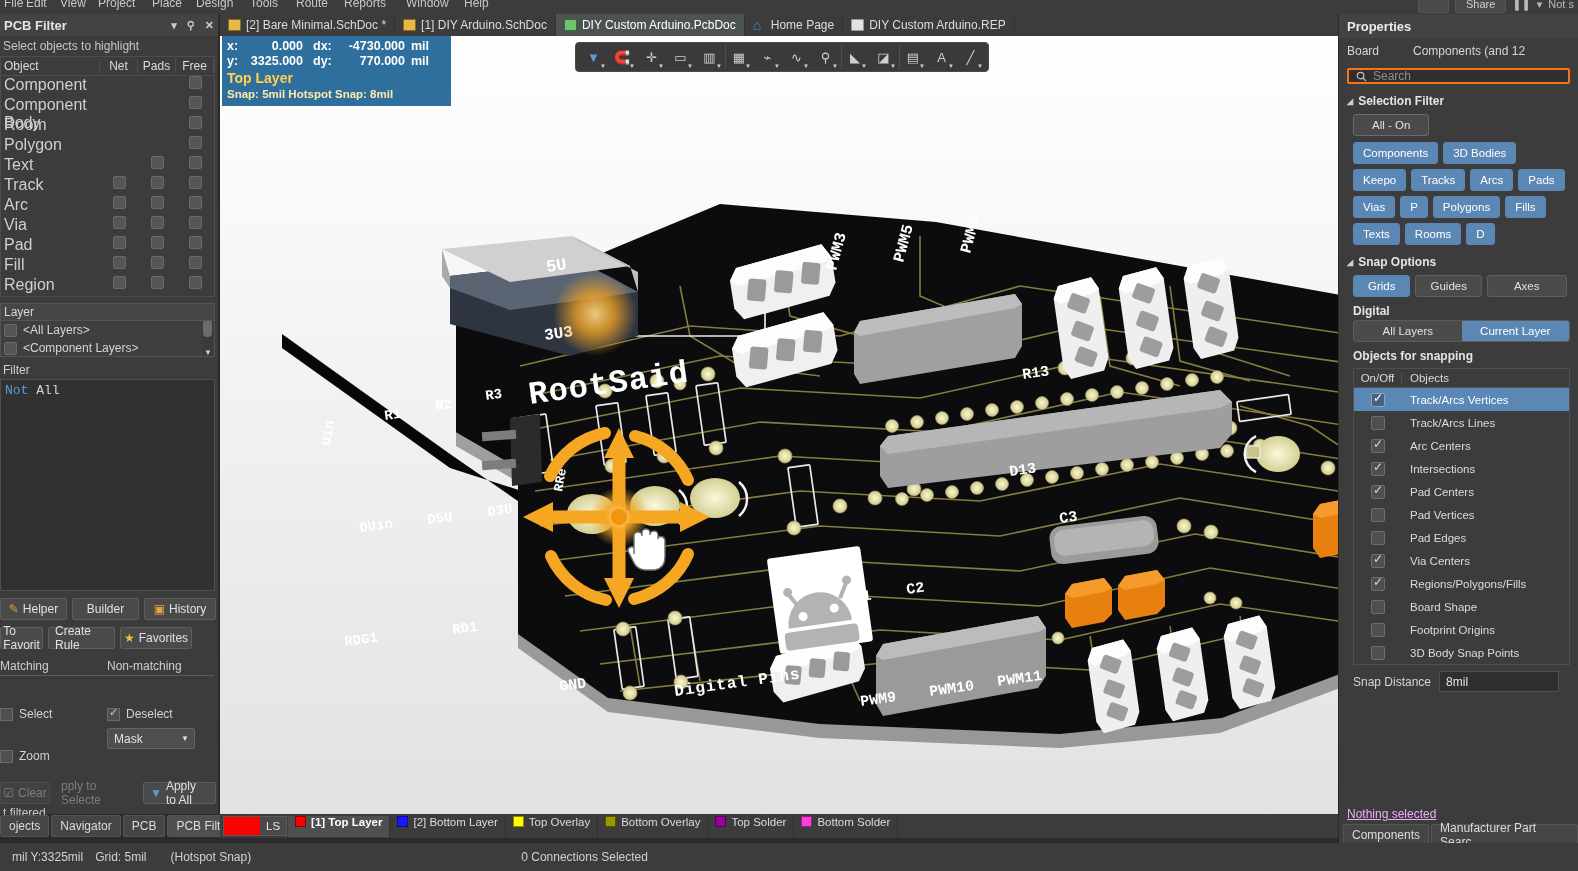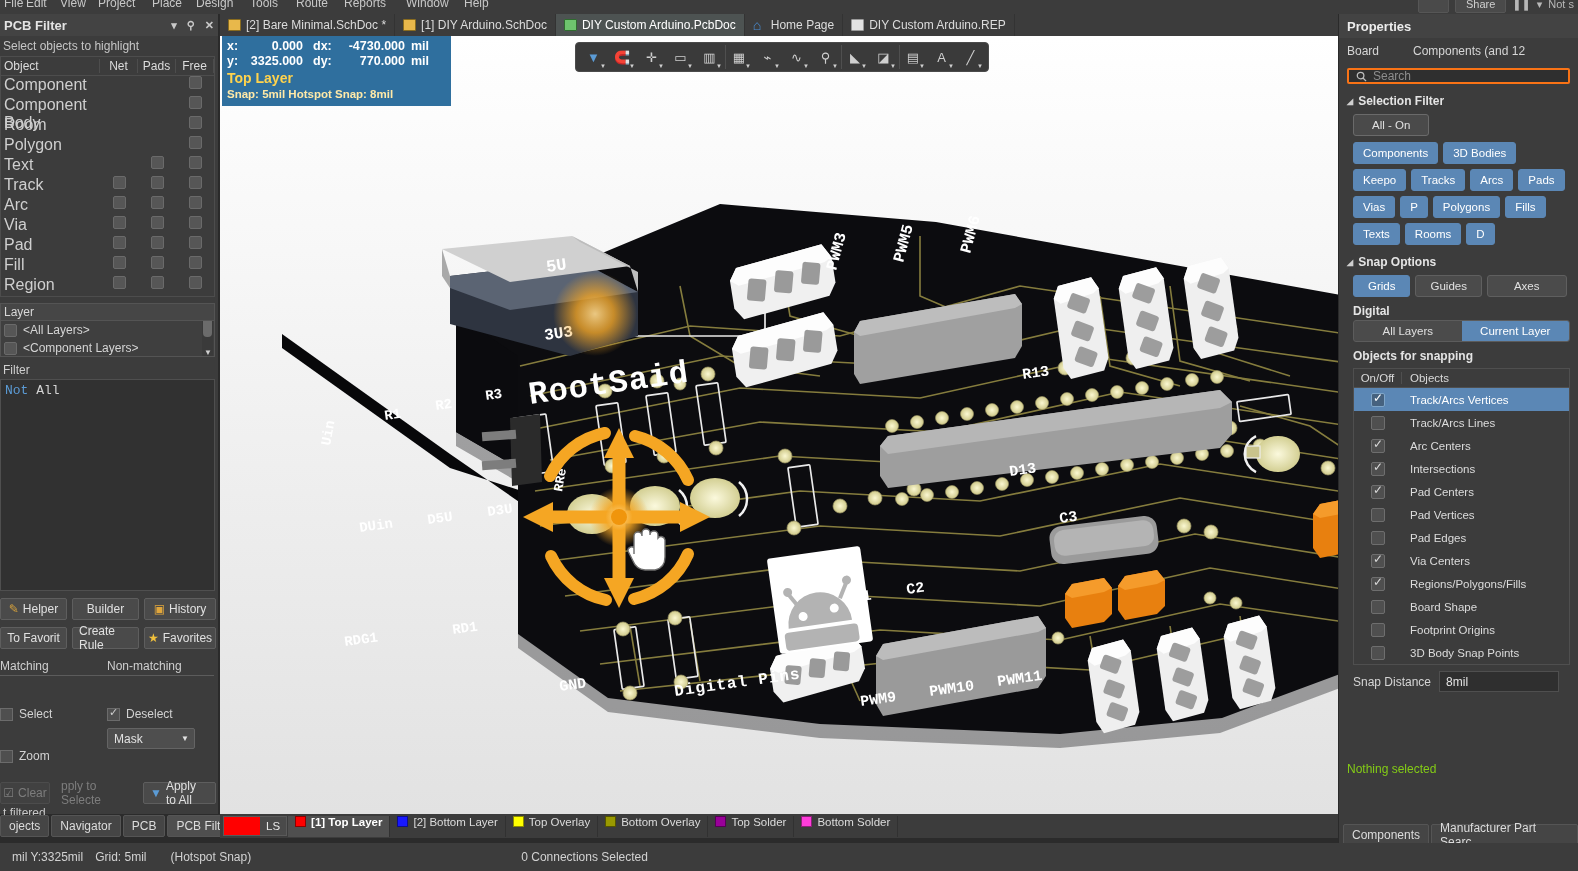--- a/index.html
+++ b/index.html
@@ -153,21 +153,21 @@
   .tbl .tr .c2 { padding-left:8px; }
   .rcb { width:14px; height:14px; background:#4f4f4f; border:1px solid #6e6e6e; border-radius:2px;
          position:relative; }
   .rcb.on:after { content:"✓"; position:absolute; left:1px; top:-3px; font-size:12px; color:#d8d8d8; }
   .tr.sel .rcb { background:#46627f; border-color:#7fa6c9; }
   .tr.sel .rcb.on:after { color:#ffffff; }
 
   .snapdist { display:flex; align-items:center; margin:6px 0 0 14px; font-size:12px; color:#d5d5d5; gap:8px; }
   .snapdist .fld { width:120px; height:21px; background:#2f2f2f; border:1px solid #4f4f4f; display:flex;
                    align-items:center; padding:0 6px; font-size:12px; color:#e3e3e3; }
-  .nothing { position:absolute; left:0; top:748px; width:240px; font-size:12px; color:#84cc16; padding-left:8px; }
+  .nothing { position:absolute; left:0; top:793px; width:240px; font-size:12px; color:#f0abfc; padding-left:8px;text-decoration:underline; }
   .rtabs { position:absolute; left:0; top:810px; display:flex; gap:2px; padding-left:4px; }
   .rtab { height:22px; background:#454545; border:1px solid #555; border-radius:2px; padding:0 8px;
           display:flex; align-items:center; font-size:12px; color:#dcdcdc; }
 
   
   .layerbar { position:absolute; left:220px; top:814px; width:1118px; height:24px; background:#3c3c3c;
               display:flex; align-items:center; gap:1px; padding-left:3px; }
   .lsbtn { height:20px; display:flex; align-items:center; background:#4a4a4a; border:1px solid #5a5a5a; }
   .lsbtn .sw { width:36px; height:18px; background:#ff0000; }
   .lsbtn .tx { padding:0 6px; font-size:11.5px; color:#e8e8e8; }
@@ -380,21 +380,21 @@
       <div class="gbtn" style="width:67px">
         <span>Builder</span>
       </div>
       <div class="gbtn" style="width:72px">
         <span style="color:#e0a63c">▣</span>
         <span>History</span>
       </div>
     </div>
 
     <div class="btnrow">
-      <div class="gbtn" style="width:67px">
+      <div class="gbtn" style="width:43px">
         <span>To Favorit</span>
       </div>
       <div class="gbtn" style="width:67px">
         <span>Create Rule</span>
       </div>
       <div class="gbtn" style="width:72px">
         <span style="color:#f0c03c">★</span>
         <span>Favorites</span>
       </div>
     </div>

